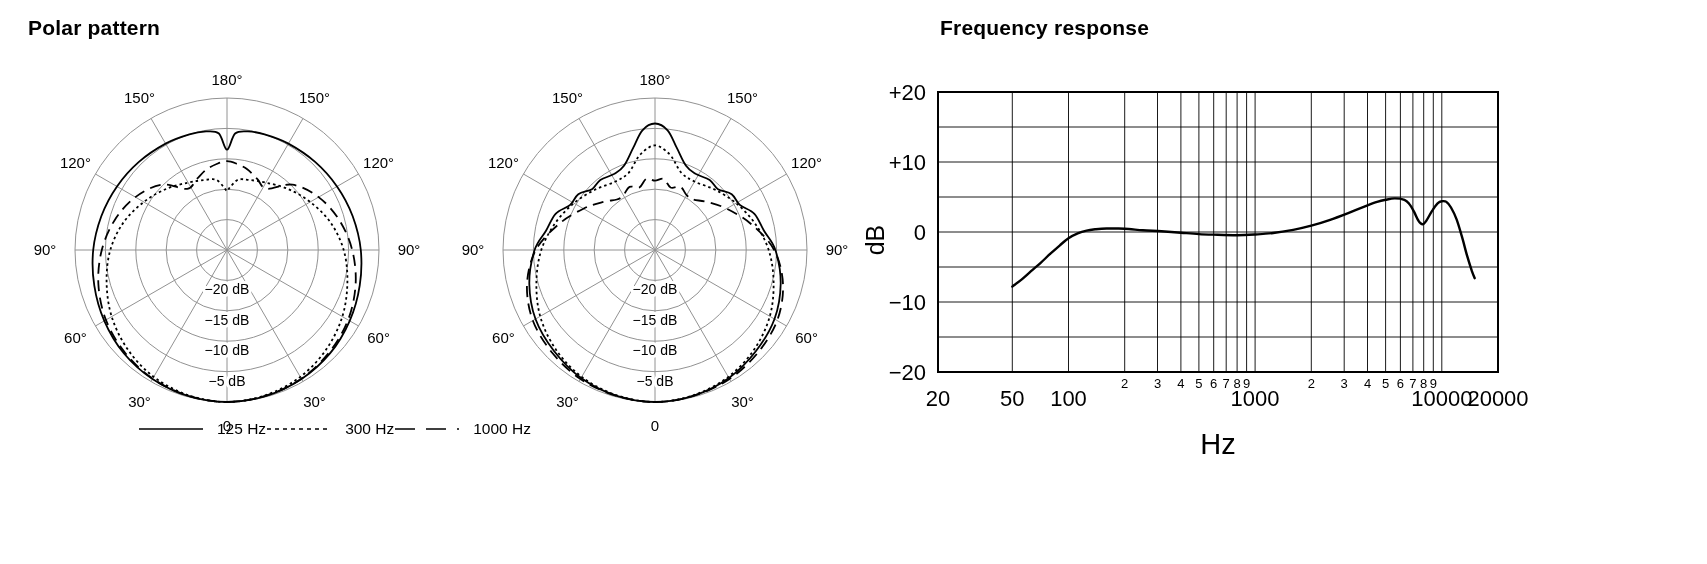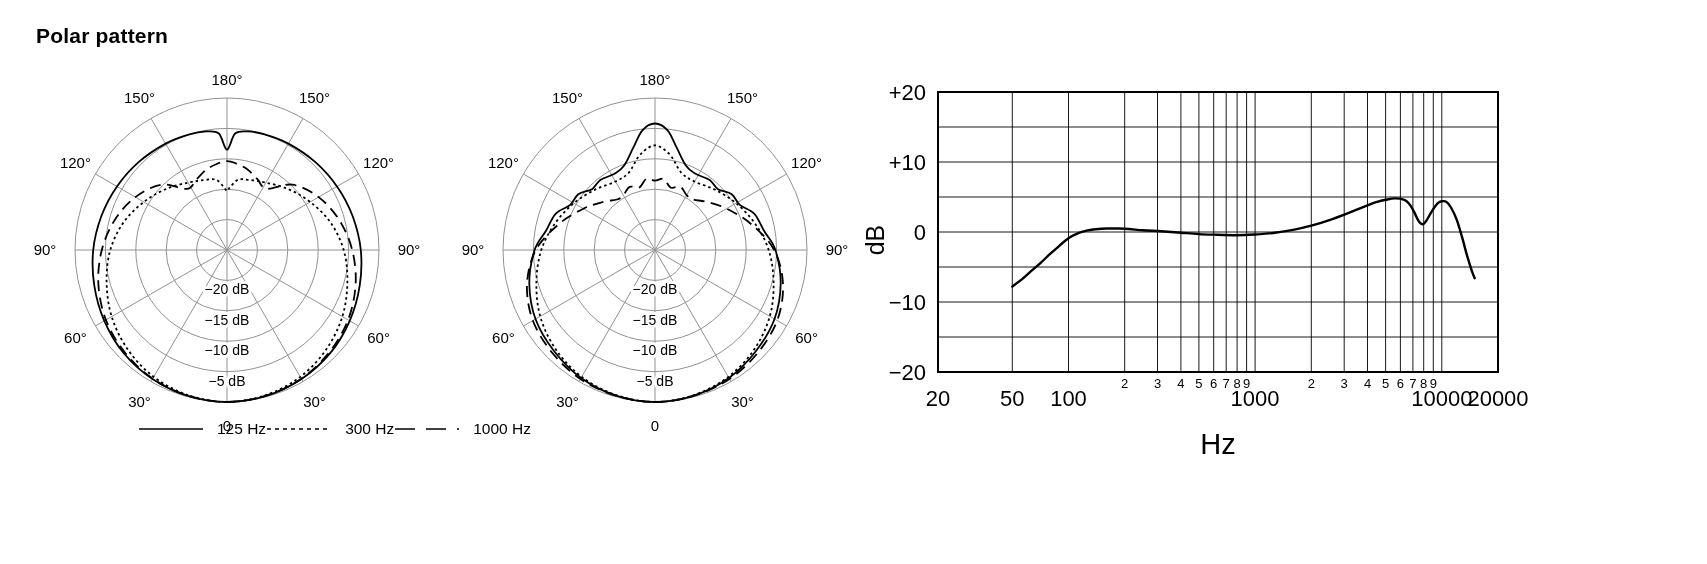--- a/index.html
+++ b/index.html
@@ -1,18 +1,18 @@
 <!DOCTYPE html>
 <html><head>
 <meta charset="utf-8">
 <style>
   html,body{margin:0;padding:0;background:#fff;}
   .page{position:relative;width:1707px;height:564px;background:#ffffff;overflow:hidden;
         font-family:"Liberation Sans",sans-serif;color:#000;}
-  .section-title{position:absolute;margin:8px;font-size:21px;font-weight:700;letter-spacing:0.2px;}
+  .section-title{position:absolute;margin:0;font-size:21px;font-weight:700;letter-spacing:0.2px;}
   #polar-title{left:28px;top:16px;}
   #freq-title{left:940px;top:16px;}
   .polar-svg{position:absolute;top:58px;}
   #polar-0{left:12px;}
   #polar-1{left:440px;}
   .legend{position:absolute;top:416px;display:flex;flex-direction:row;}
   #legend-0{left:138px;}
   #legend-1{left:562px;}
   .legend-row{display:flex;align-items:center;gap:13px;height:25px;}
   .legend-label{font-size:15.5px;white-space:nowrap;}
@@ -138,20 +138,21 @@
       </div>
       <div class="legend-row">
         <svg width="66" height="12">
           <line x1="1" y1="6" x2="65" y2="6" stroke="#000" stroke-width="1.7" stroke-dasharray="20 11"></line>
         </svg>
         <span class="legend-label">1000 Hz</span>
       </div>
     </div>
 
 
+  <h2 class="section-title" id="freq-title">Frequency response</h2>
 
   <svg id="freq-chart" width="710" height="450">
       <g stroke="#000" stroke-width="0.9">
         <line x1="80" y1="285.0" x2="640" y2="285.0"></line>
         <line x1="80" y1="250.0" x2="640" y2="250.0"></line>
         <line x1="80" y1="215.0" x2="640" y2="215.0"></line>
         <line x1="80" y1="180.0" x2="640" y2="180.0"></line>
         <line x1="80" y1="145.0" x2="640" y2="145.0"></line>
         <line x1="80" y1="110.0" x2="640" y2="110.0"></line>
         <line x1="80" y1="75.0" x2="640" y2="75.0"></line>

